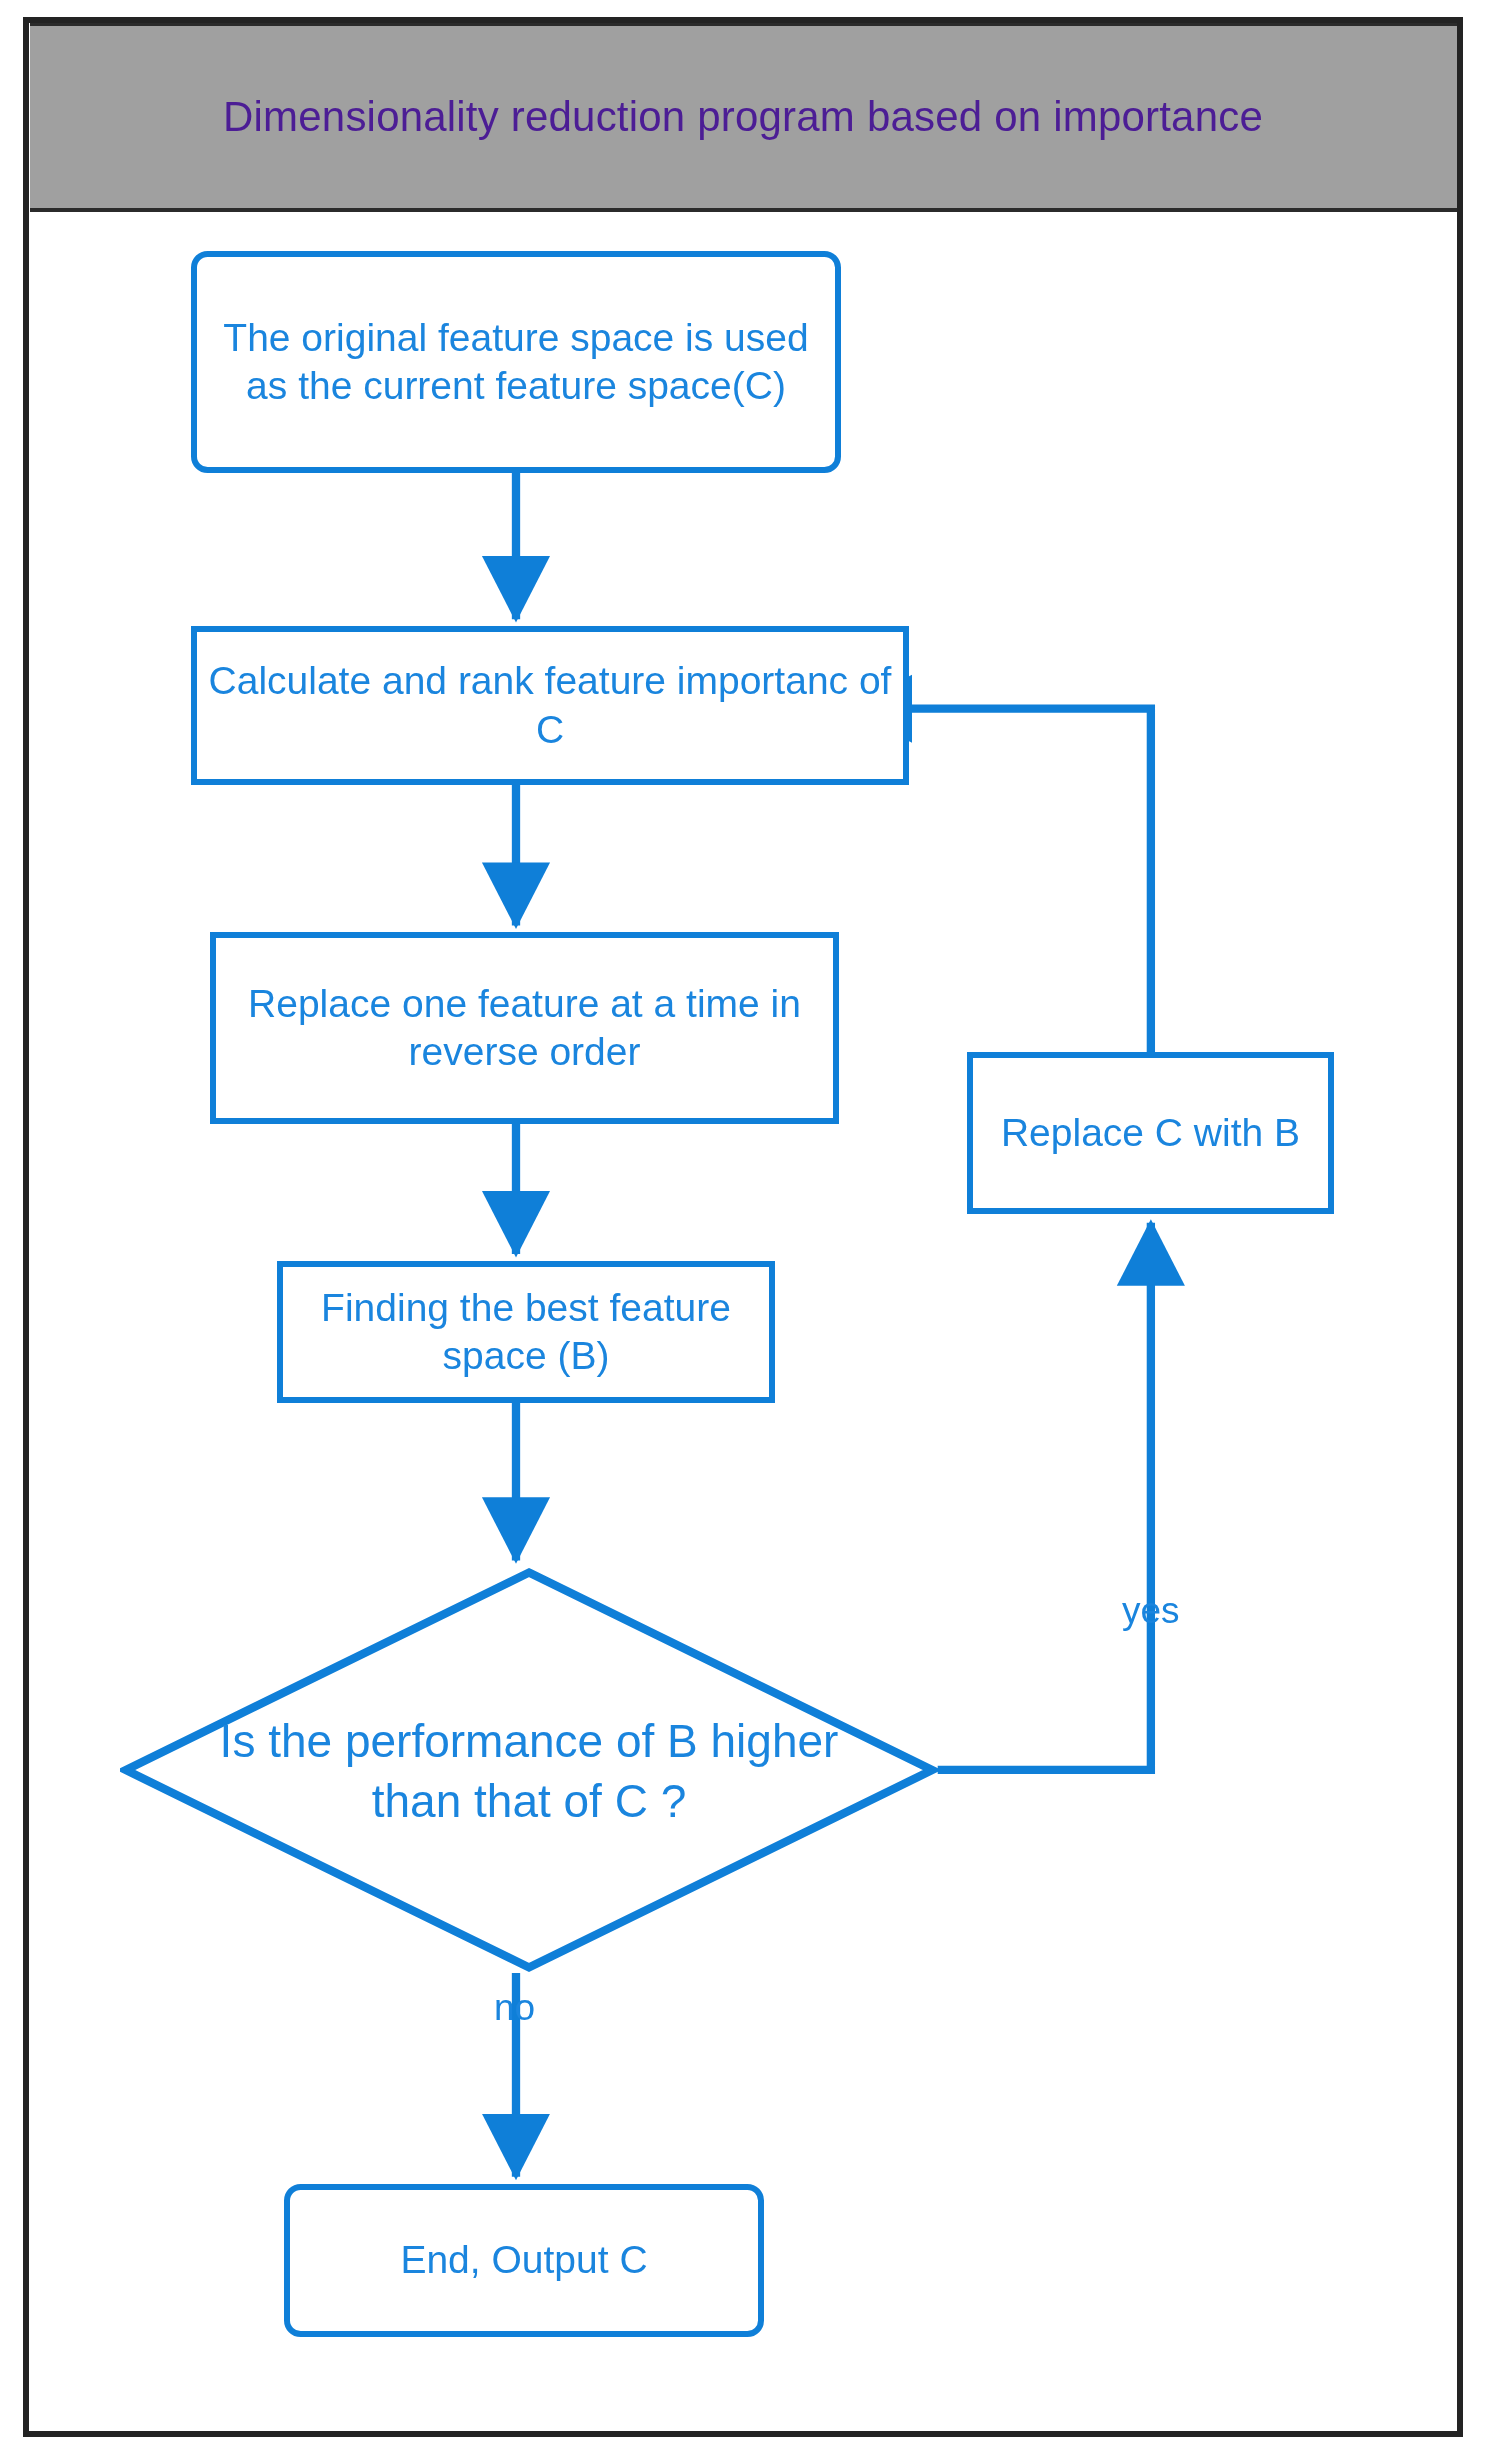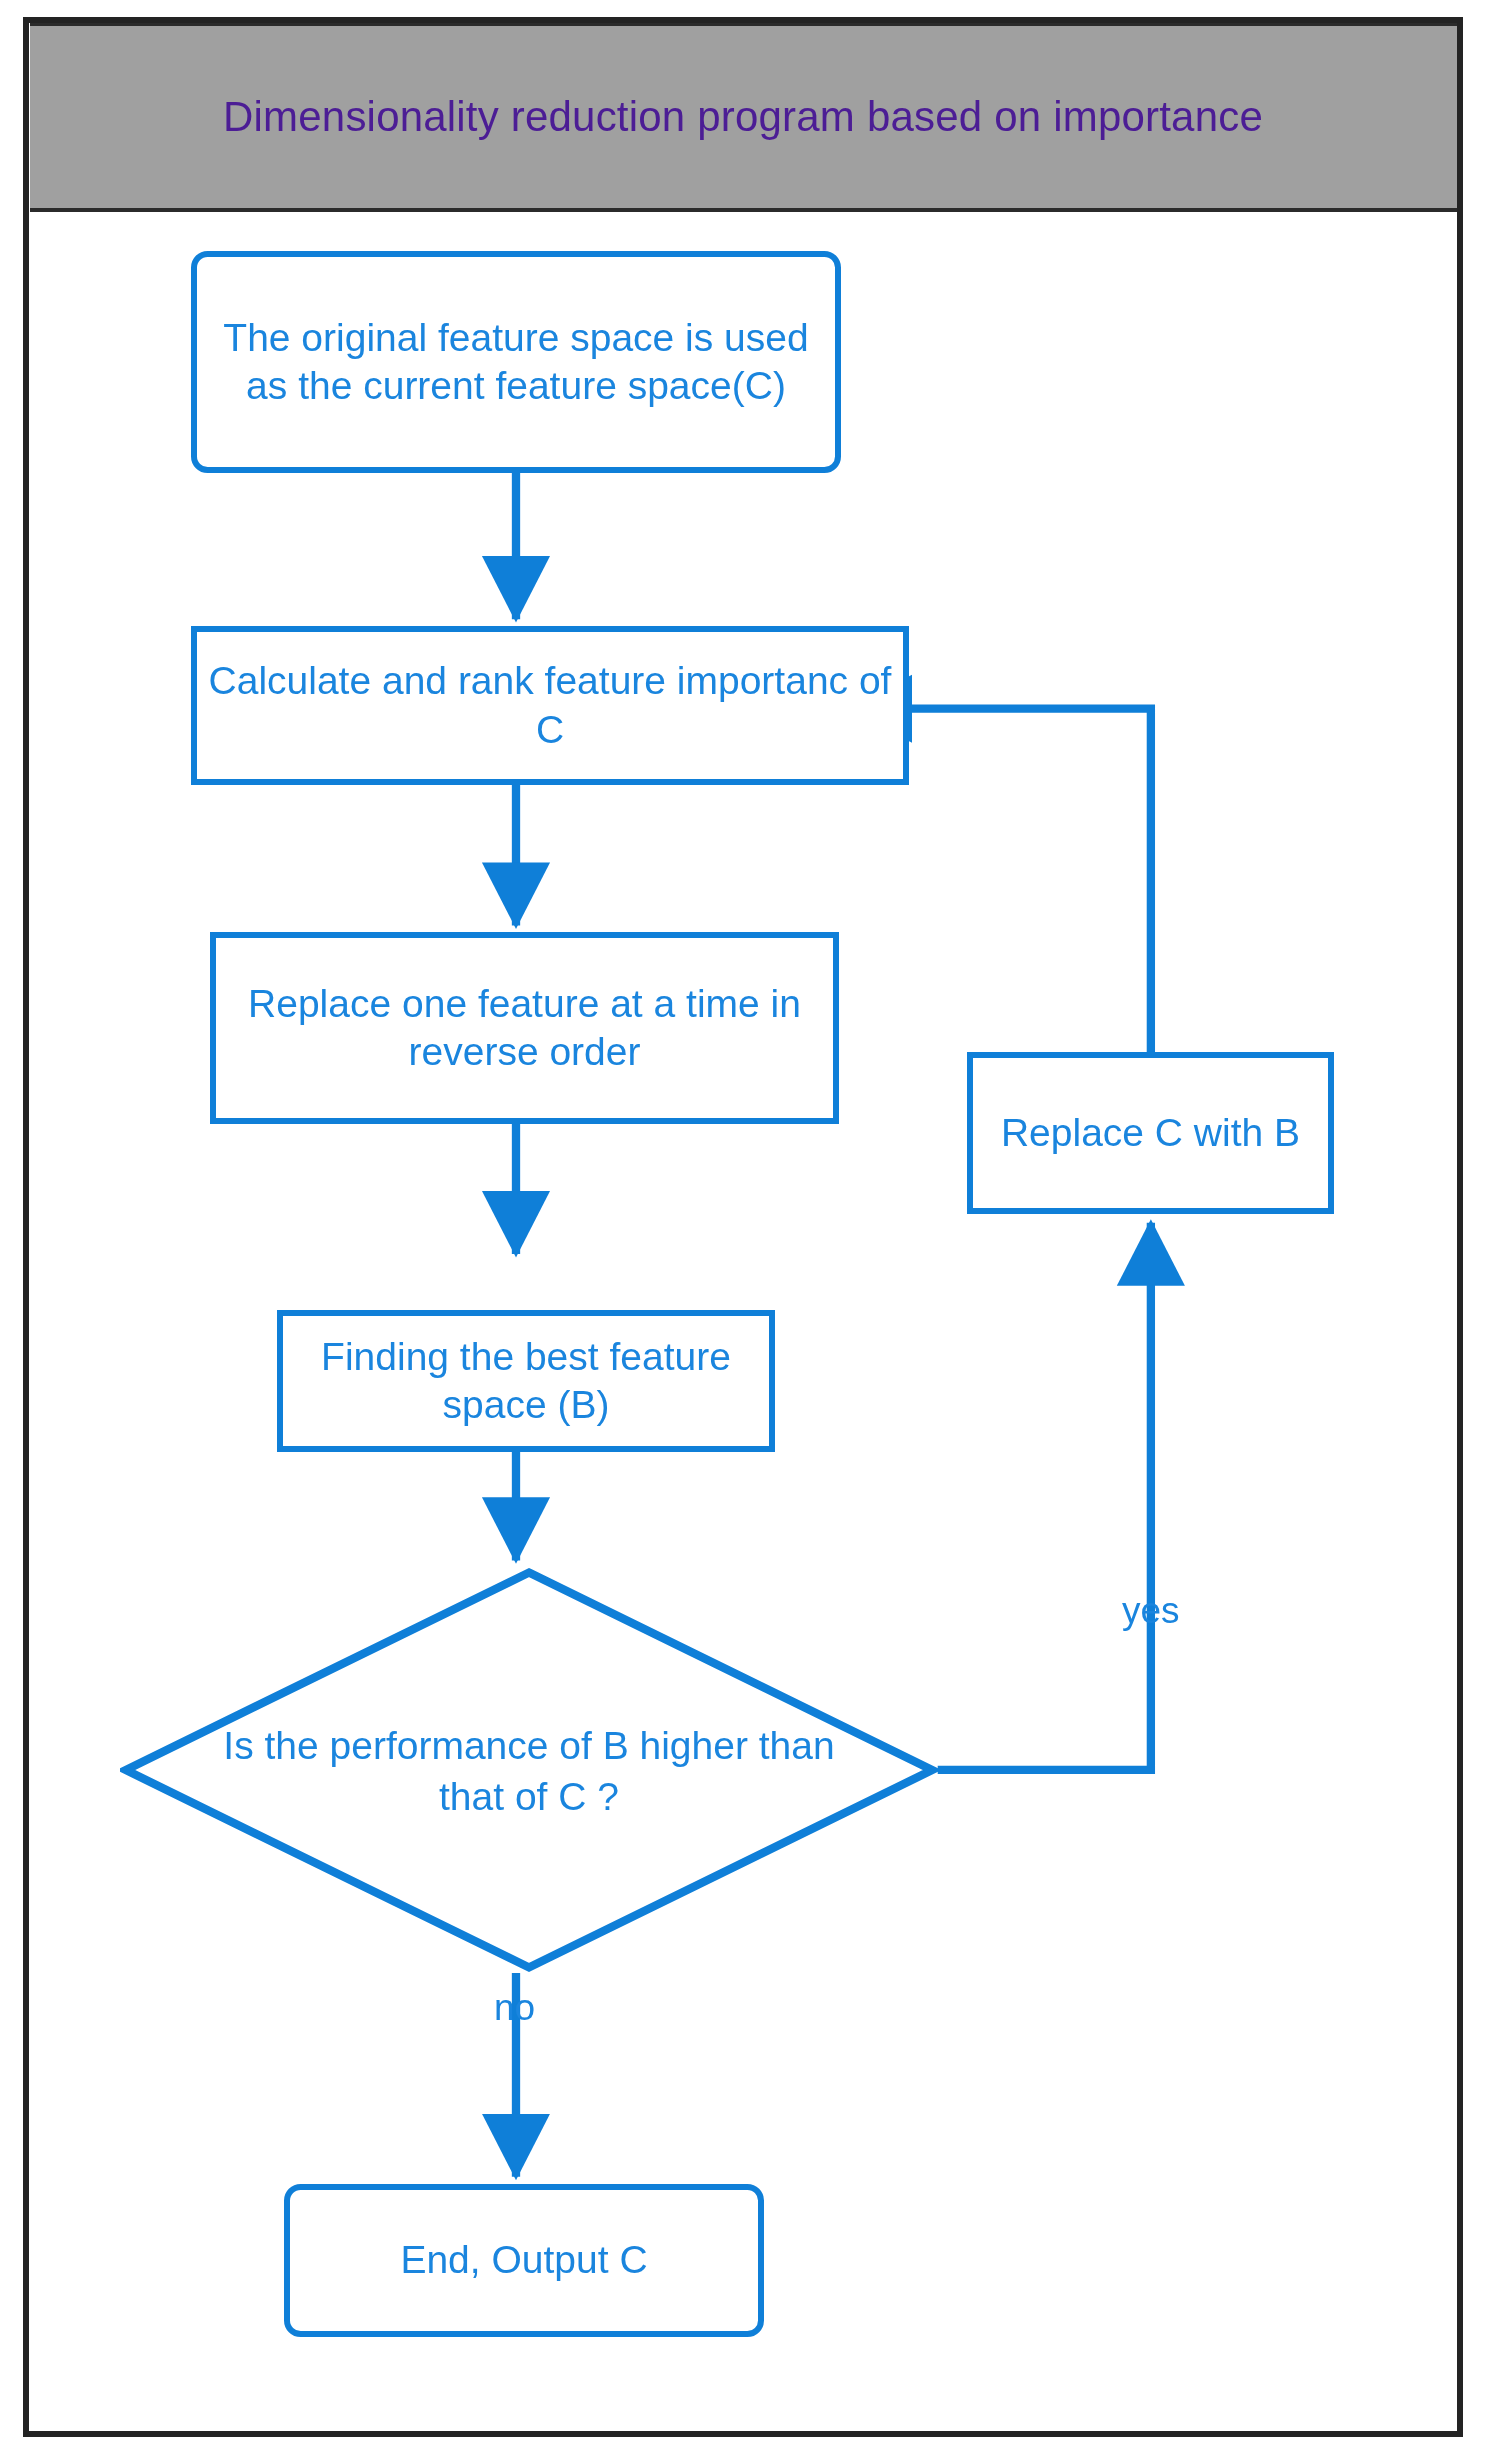--- a/index.html
+++ b/index.html
@@ -31,32 +31,32 @@
     border:6.5px solid #0f7fd8;background:#ffffff;
     display:flex;align-items:center;justify-content:center;text-align:center;
     color:#1a85de;font-size:39px;line-height:1.24;padding:0 9.2px;
   }
   .node.round{border-radius:16.6px;}
   .node .txt{display:block;}
 
   #n1{left:191px;top:251px;width:650px;height:222px;}
   #n2{left:191px;top:626px;width:718px;height:159px;}
   #n3{left:210px;top:932px;width:629px;height:192px;}
-  #n4{left:277px;top:1310px;width:498px;height:142px;}
+  #n4{left:277px;top:1261px;width:498px;height:142px;}
   #n5{left:967px;top:1052px;width:367px;height:162px;}
   #n6{left:284px;top:2184px;width:480px;height:153px;}
 
   
   #diamond{
     position:absolute;left:120px;top:1567px;width:818px;height:406px;
   }
   #diamond-label{
     position:absolute;left:206px;top:1652px;width:646px;height:240px;
     display:flex;align-items:center;justify-content:center;text-align:center;
-    color:#1a85de;font-size:39px;line-height:1.30;
+    color:#1a85de;font-size:46px;line-height:1.30;
   }
 
   
   .edge-label{
     position:absolute;color:#1a85de;font-size:37px;white-space:nowrap;
   }
   #label-yes{left:1122px;top:1590px;}
   #label-no{left:494px;top:1987px;}
 </style>
 </head>

